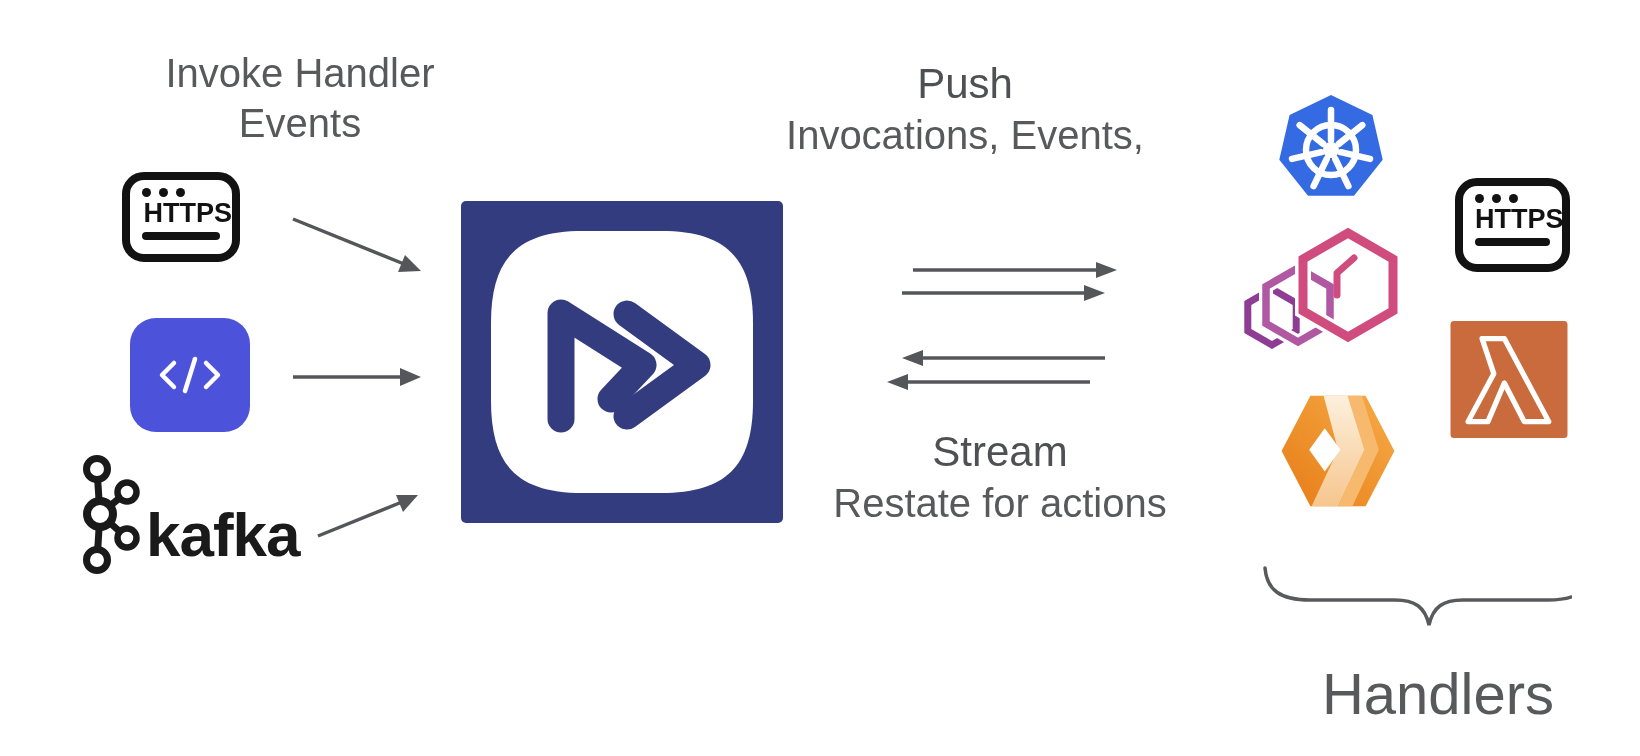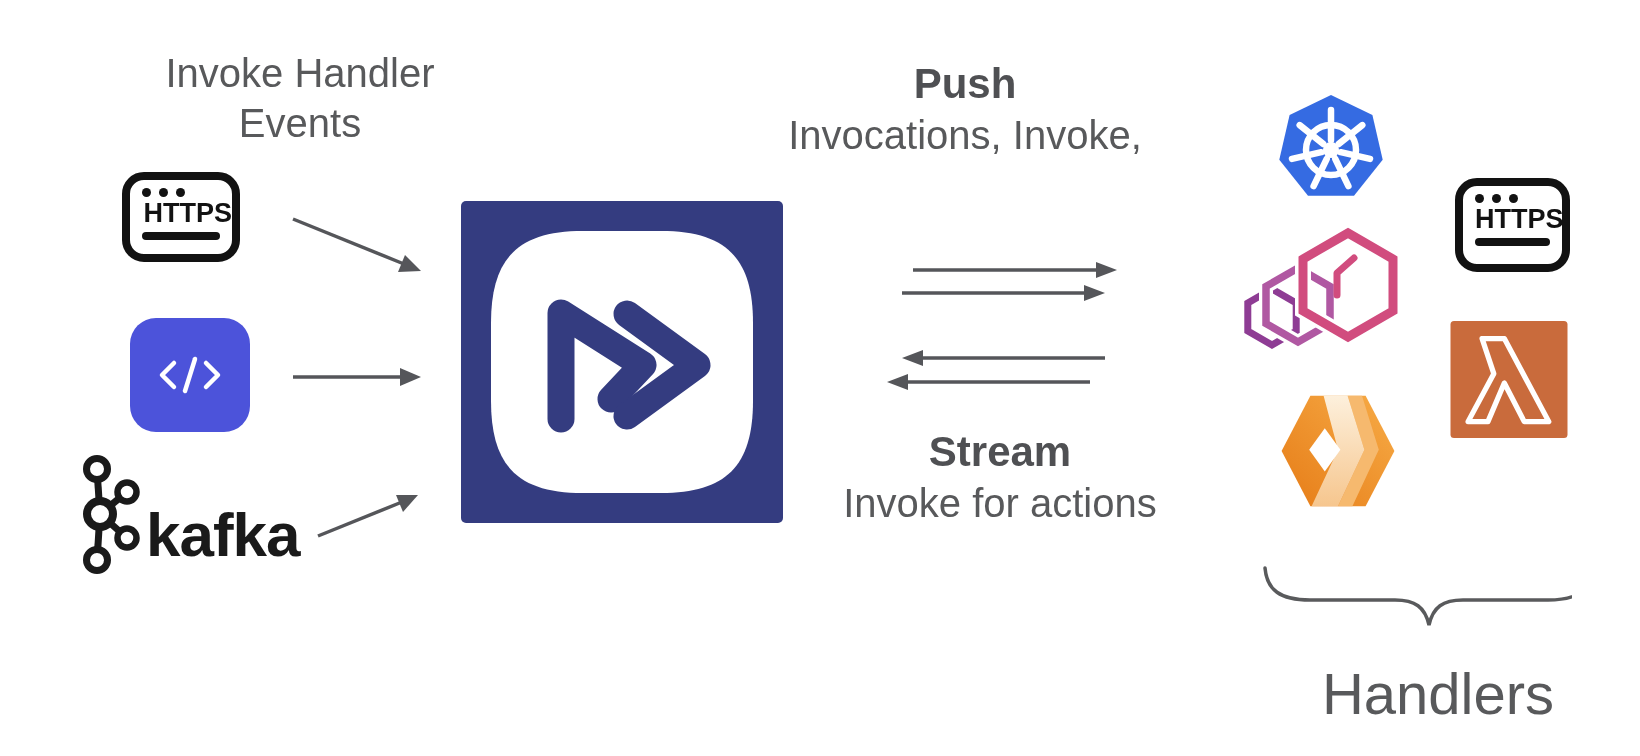--- a/index.html
+++ b/index.html
@@ -3,21 +3,21 @@
 <meta charset="utf-8">
 <style>
   html,body{margin:0;padding:0;background:#fff;}
   #canvas{
     position:relative;width:1572px;height:756px;background:#ffffff;
     font-family:"Liberation Sans", sans-serif;overflow:hidden;
   }
   .abs{position:absolute;}
   .lbl{color:#58595B;text-align:center;}
   .lbl-small{font-size:40px;line-height:50px;}
-  .lbl-title{font-size:42px;line-height:52px;font-weight:700;color:#4F5053;}
+  .lbl-title{font-size:42px;line-height:52px;font-weight:400;color:#4F5053;}
   .lbl-big{font-size:58px;color:#58595B;white-space:nowrap;}
 
   
   .https-icon{
     box-sizing:border-box;background:#fff;border:8px solid #121212;border-radius:22px;text-align:right;
   }
   .https-dots{display:flex;gap:8px;margin:8px 0 0 12px;}
   .https-dots span{width:9px;height:9px;border-radius:50%;background:#121212;}
   .https-word{font-size:27px;font-weight:800;color:#121212;margin:1px 0 0 12px;letter-spacing:0px;white-space:nowrap;}
   .https-bar{height:8px;border-radius:4px;background:#121212;margin:3px 12px 0 12px;}
@@ -94,21 +94,21 @@
   <div class="abs restate-logo" style="left:461px;top:201px;width:322px;height:322px;">
     <svg width="322" height="322" viewBox="0 0 322 322">
       <path d="M161,30 H200 C265,30 292,57 292,122 V200 C292,265 265,292 200,292 H122 C57,292 30,265 30,200 V122 C30,57 57,30 122,30 Z" fill="#ffffff"></path>
       <polyline points="100,218 100,112 182,164 150,198" fill="none" stroke="#343C80" stroke-width="27" stroke-linecap="round" stroke-linejoin="round"></polyline>
       <polyline points="166,113 236,164 166,215" fill="none" stroke="#343C80" stroke-width="27" stroke-linecap="round" stroke-linejoin="round"></polyline>
     </svg>
   </div>
 
   <div class="abs lbl" style="left:765px;top:58px;width:400px;">
     <div class="lbl-title">Push</div>
-    <div class="lbl-small">Invocations, Invoke,</div>
+    <div class="lbl-small">Invocations, Events,</div>
   </div>
 
   <svg class="abs" style="left:870px;top:255px;" width="260" height="145" viewBox="0 0 260 145">
     <g>
       <line x1="43" y1="15" x2="228" y2="15" stroke="#55565A" stroke-width="3.5"></line>
       <polygon points="247,15 226,7 226,23" fill="#55565A"></polygon>
     </g>
     <g>
       <line x1="32" y1="38" x2="216" y2="38" stroke="#55565A" stroke-width="3.5"></line>
       <polygon points="235,38 214,30 214,46" fill="#55565A"></polygon>
@@ -118,21 +118,21 @@
       <polygon points="32,103 53,95 53,111" fill="#55565A"></polygon>
     </g>
     <g>
       <line x1="35" y1="127" x2="220" y2="127" stroke="#55565A" stroke-width="3.5"></line>
       <polygon points="17,127 38,119 38,135" fill="#55565A"></polygon>
     </g>
   </svg>
 
   <div class="abs lbl" style="left:790px;top:426px;width:420px;">
     <div class="lbl-title">Stream</div>
-    <div class="lbl-small">Invoke for actions</div>
+    <div class="lbl-small">Restate for actions</div>
   </div>
 
   <svg class="abs" style="left:1278px;top:93px;" width="106" height="108" viewBox="0 0 106 108">
     <polygon points="53,2 94.4,22 104.7,66.8 76,102.8 30,102.8 1.3,66.8 11.6,22" fill="#356BE2"></polygon>
     <g stroke="#ffffff" stroke-width="6.5" stroke-linecap="round">
       <circle cx="53" cy="57" r="25" fill="none"></circle>
       <line x1="53" y1="47" x2="53" y2="17"></line>
       <line x1="60.8" y1="50.9" x2="84.3" y2="32.1"></line>
       <line x1="62.7" y1="59.2" x2="92" y2="65.9"></line>
       <line x1="57.3" y1="66" x2="70.4" y2="93.1"></line>

